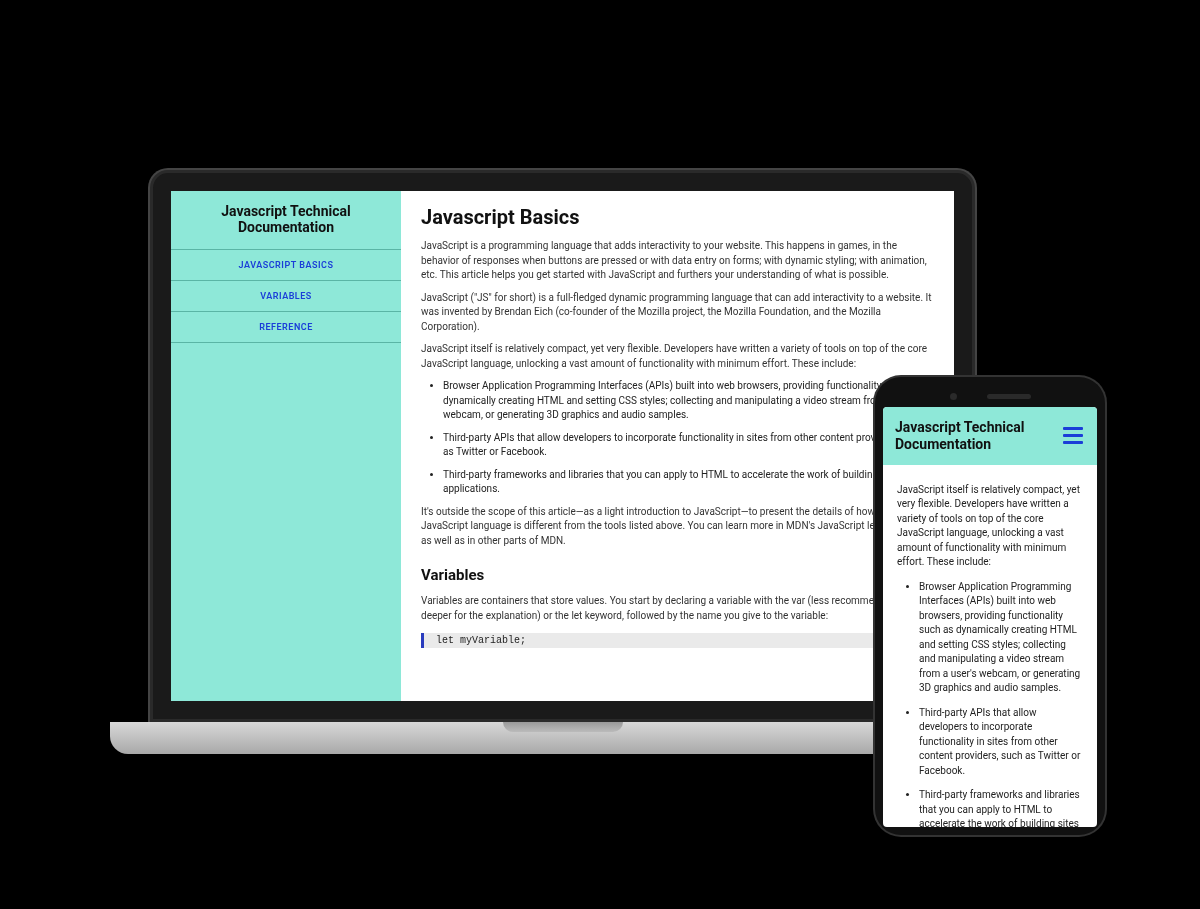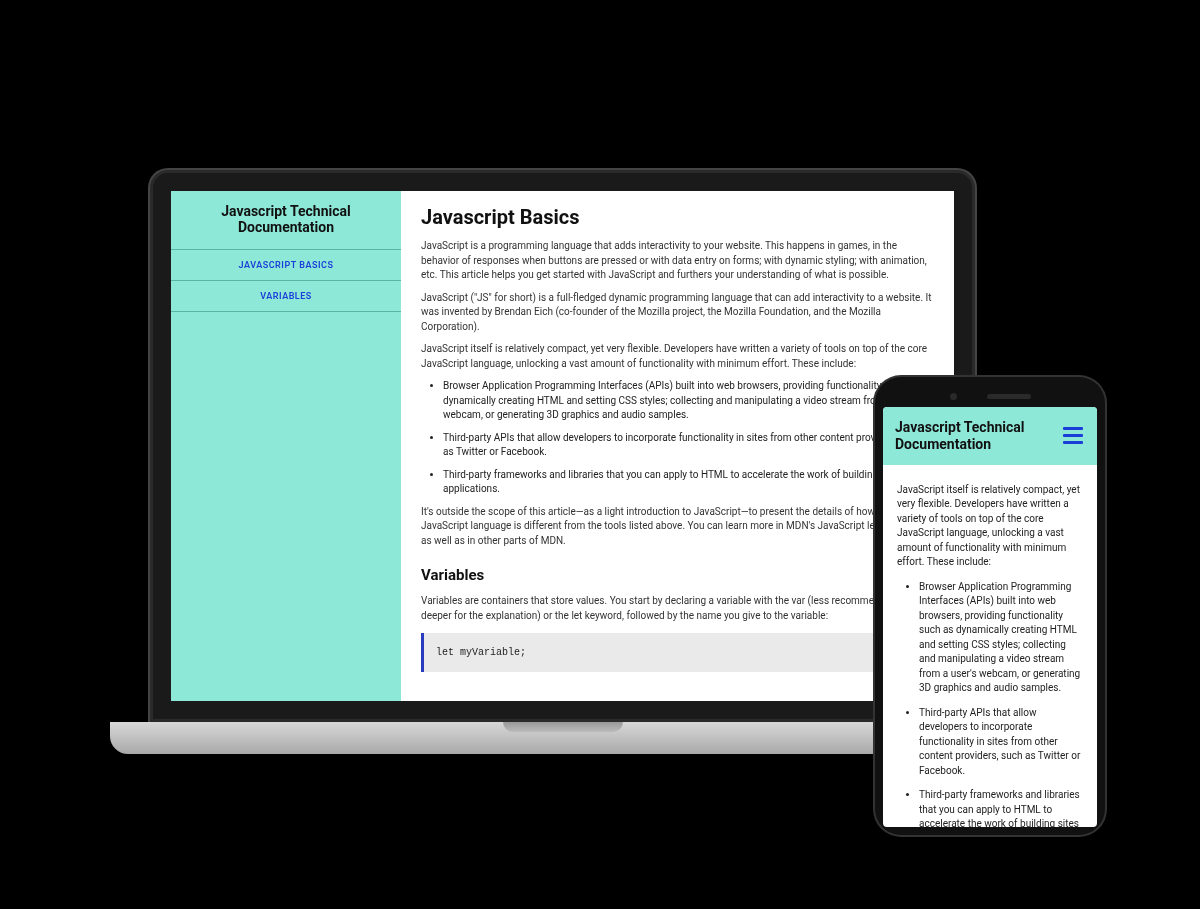--- a/index.html
+++ b/index.html
@@ -98,21 +98,21 @@
   margin: 18px 0 10px 0;
   color: #111;
 }
 .doc-main p { margin: 8px 0; line-height: 1.45; color: #333; font-size: 10px; }
 .doc-main ul { margin: 8px 0; padding-left: 22px; }
 .doc-main li { margin: 8px 0; line-height: 1.45; font-size: 10px; }
 
 .code-block {
   background: #eaeaea;
   border-left: 3px solid #2a3cbe;
-  padding: 14px 12px;
+  padding: 2px 12px;
   font-family: "Courier New", monospace;
   font-size: 10px;
   margin: 10px 0;
 }
 
 
 .phone {
   position: absolute;
   top: 377px;
   left: 875px;
@@ -173,20 +173,21 @@
 <body>
 
 <div class="laptop">
   <div class="laptop-screen">
     <div class="laptop-inner">
       <div class="doc-container">
         <aside class="doc-sidebar">
           <div class="doc-sidebar-title">Javascript Technical Documentation</div>
           <a class="nav-item">Javascript Basics</a>
           <a class="nav-item">Variables</a>
+          <a class="nav-item">Reference</a>
         </aside>
         <main class="doc-main">
           <h1>Javascript Basics</h1>
           <p>JavaScript is a programming language that adds interactivity to your website. This happens in games, in the behavior of responses when buttons are pressed or with data entry on forms; with dynamic styling; with animation, etc. This article helps you get started with JavaScript and furthers your understanding of what is possible.</p>
           <p>JavaScript ("JS" for short) is a full-fledged dynamic programming language that can add interactivity to a website. It was invented by Brendan Eich (co-founder of the Mozilla project, the Mozilla Foundation, and the Mozilla Corporation).</p>
           <p>JavaScript itself is relatively compact, yet very flexible. Developers have written a variety of tools on top of the core JavaScript language, unlocking a vast amount of functionality with minimum effort. These include:</p>
           <ul>
             <li>Browser Application Programming Interfaces (APIs) built into web browsers, providing functionality such as dynamically creating HTML and setting CSS styles; collecting and manipulating a video stream from a user's webcam, or generating 3D graphics and audio samples.</li>
             <li>Third-party APIs that allow developers to incorporate functionality in sites from other content providers, such as Twitter or Facebook.</li>
             <li>Third-party frameworks and libraries that you can apply to HTML to accelerate the work of building sites and applications.</li>

